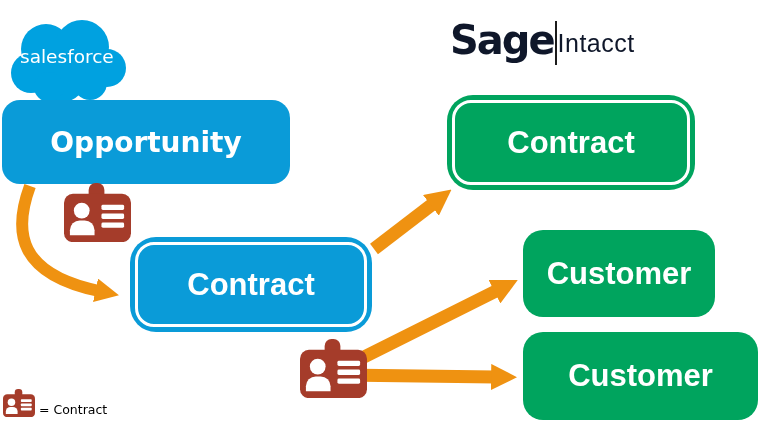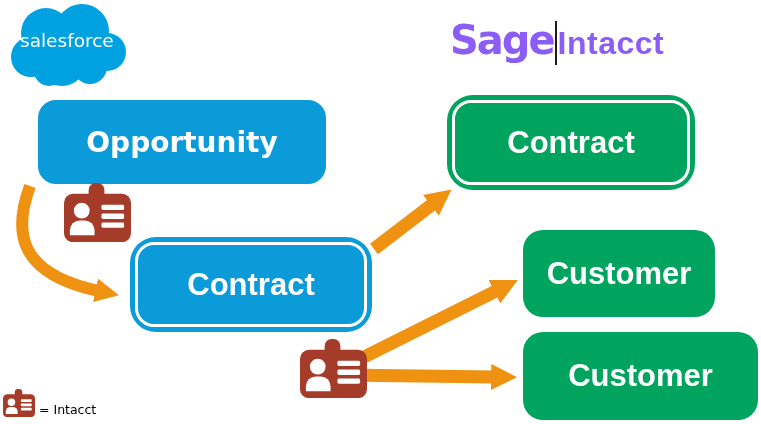--- a/index.html
+++ b/index.html
@@ -15,52 +15,52 @@
   
   .box {
     position: absolute; display: flex; align-items: center; justify-content: center;
     color: #fff; font-weight: bold; text-align: center;
   }
   .box.blue  { background: #0a9bd8; }
   .box.green { background: #00a45e; }
   .box .lbl  { position: relative; z-index: 2; }
 
   #box-opportunity { left: 2px; top: 100px; width: 288px; height: 84px; border-radius: 18px;
-    font-family: "DejaVu Sans", sans-serif; font-size: 28px; margin-left: 36px; }
+    font-family: "DejaVu Sans", sans-serif; font-size: 28px; }
   #box-sf-contract { left: 130px; top: 237px; width: 242px; height: 95px; border-radius: 26px;
     font-size: 31px; }
   #box-sage-contract { left: 447px; top: 95px; width: 248px; height: 95px; border-radius: 26px;
     font-size: 31px; }
   #box-customer { left: 523px; top: 230px; width: 192px; height: 87px; border-radius: 20px;
     font-size: 31px; }
   #box-contact { left: 523px; top: 332px; width: 235px; height: 88px; border-radius: 20px;
     font-size: 31px; }
 
   
   .inner-line::after {
     content: ""; position: absolute; inset: 5px; z-index: 1;
     border: 3px solid #ffffff; border-radius: 19px;
   }
 
   
-  .sf-logo { position: absolute; left: 4px; top: 0px; }
+  .sf-logo { position: absolute; left: 4px; top: 16px; }
 
   
   .sage-logo {
     position: absolute; left: 450px; top: 16px; height: 54px;
-    display: flex; align-items: center; gap: 1px; color: #8b5cf6;
+    display: flex; align-items: center; gap: 1px; color: #0f172a;
   }
   .sage-word {
     font-family: "DejaVu Sans", sans-serif; font-weight: 700;
     font-size: 40px; letter-spacing: -2px; line-height: 1; padding-bottom: 6px;
   }
   .logo-divider { width: 2px; height: 44px; background: #1b1b1b; }
   .intacct-word {
-    font-family: "Liberation Sans", sans-serif; font-weight: 700;
-    font-size: 32px; letter-spacing: 0.5px;
+    font-family: "Liberation Sans", sans-serif; font-weight: 400;
+    font-size: 25px; letter-spacing: 0.5px;
   }
 
   
   .badge { position: absolute; }
   #badge-opportunity { left: 64px;  top: 183px; width: 67px; }
   #badge-contract    { left: 300px; top: 339px; width: 67px; }
   #badge-legend      { left: 3px;   top: 389px; width: 32px; }
 
   
   .legend-text {
@@ -148,15 +148,15 @@
 
   <svg id="badge-legend" class="badge" viewBox="0 0 68 60">
     <rect x="25" y="0" width="16" height="22" rx="7" fill="#a53c2a"></rect>
     <rect x="0" y="11" width="68" height="49" rx="9" fill="#a53c2a"></rect>
     <circle cx="18" cy="28" r="8" fill="#ffffff"></circle>
     <path d="M6 53 v-5 a10 10 0 0 1 10 -10 h5 a10 10 0 0 1 10 10 v5 z" fill="#ffffff"></path>
     <rect x="38" y="22" width="23" height="5.5" rx="1.5" fill="#ffffff"></rect>
     <rect x="38" y="31" width="23" height="5.5" rx="1.5" fill="#ffffff"></rect>
     <rect x="38" y="40" width="23" height="5.5" rx="1.5" fill="#ffffff"></rect>
   </svg>
-  <span class="legend-text">= Intacct</span>
+  <span class="legend-text">= Contract</span>
 
 </div>
 
 </body></html>

